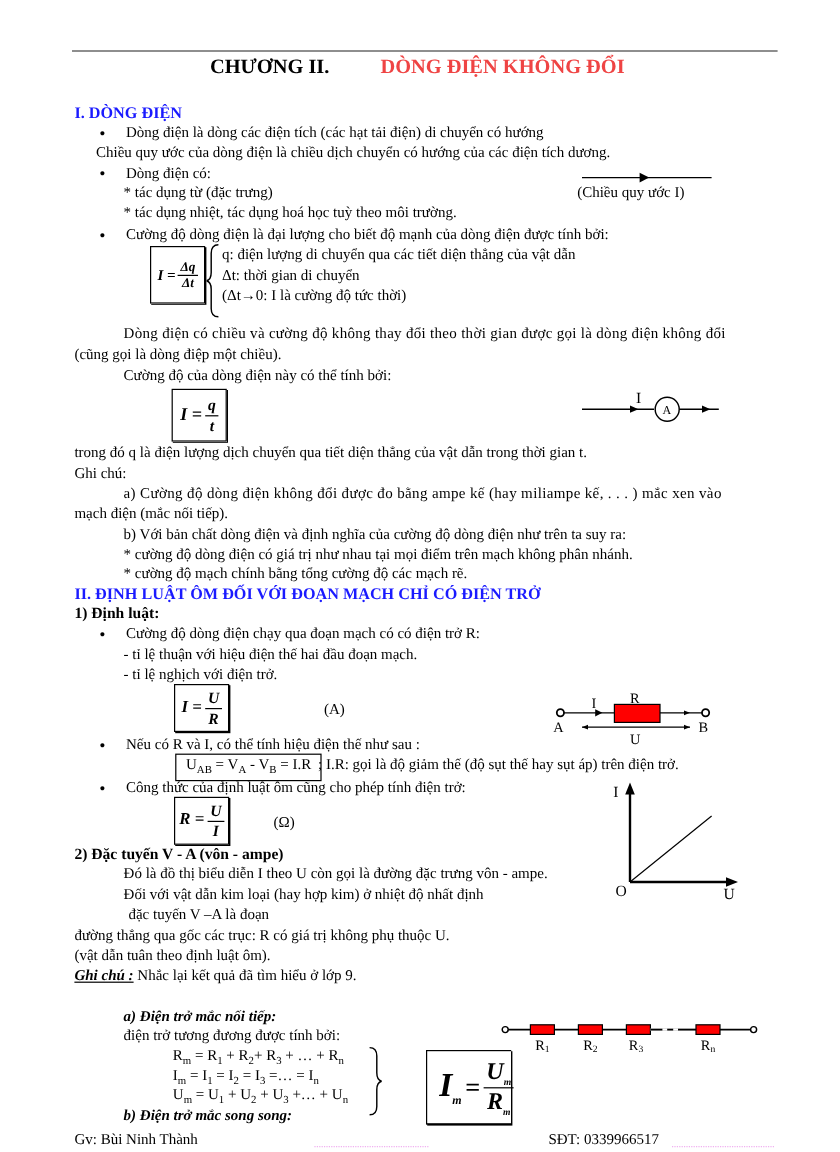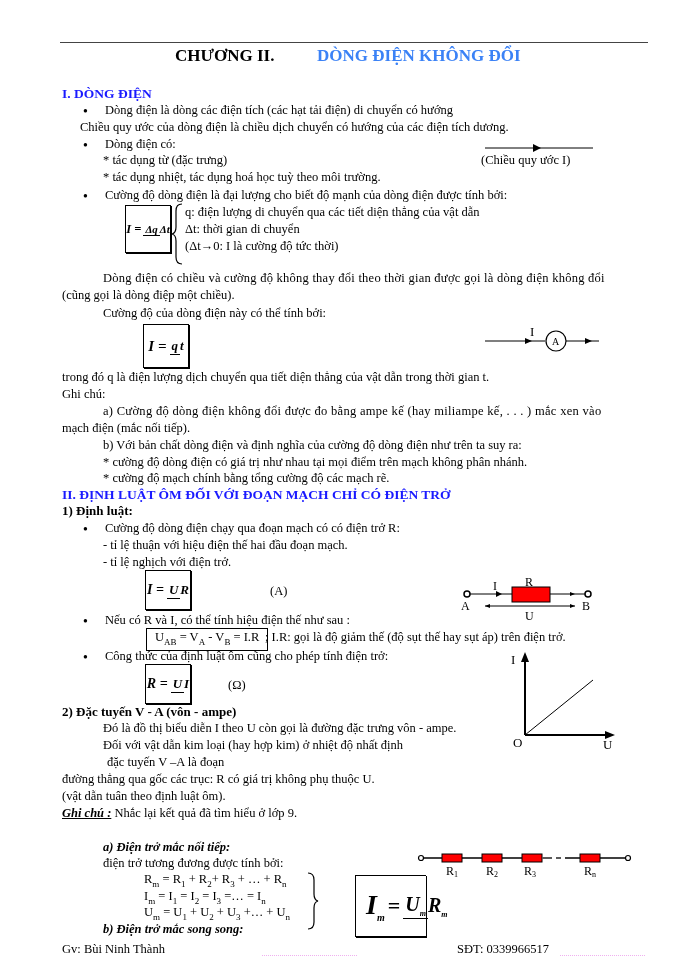--- a/index.html
+++ b/index.html
@@ -1,26 +1,26 @@
 <!DOCTYPE html>
 <html><head>
 <meta charset="utf-8">
 <style>
   html, body { margin:0; padding:0; background:#fff; }
   body { width:700px; height:960px; position:relative; overflow:hidden;
          font-family:"Liberation Serif","DejaVu Serif",serif; color:#000; font-size:12.5px; }
   .abs { position:absolute; white-space:nowrap; }
   .topline { position:absolute; left:60px; top:42px; width:588px; height:0; border-top:1px solid #444; }
   .chapter { font-size:17px; font-weight:bold; }
-  .blue { color:#3b82f6; }
+  .blue { color:#ef4444; }
   .sec { font-size:13.5px; font-weight:bold; color:#1a1aff; }
   .sub { font-size:13px; font-weight:bold; }
   .bullet::before { content:"●"; font-size:8px; position:absolute; left:-22px; top:3px; }
   .box { position:absolute; border:1px solid #000; box-shadow:1px 1px 0 #000; }
-  .frac { display:inline-flex; flex-direction:row; align-items:center; vertical-align:middle; font-weight:bold; font-style:italic; }
+  .frac { display:inline-flex; flex-direction:column; align-items:center; vertical-align:middle; font-weight:bold; font-style:italic; }
   .frac .num { border-bottom:1.5px solid #000; padding:0 2px; }
   .eqI { font-weight:bold; font-style:italic; }
   .bi { font-weight:bold; font-style:italic; }
   .ul { text-decoration:underline; }
   sub { font-size:9px; }
   .footer-dots { position:absolute; top:955px; height:0; border-top:1px dotted #f0b0f0; }
 </style>
 </head>
 <body>
 

